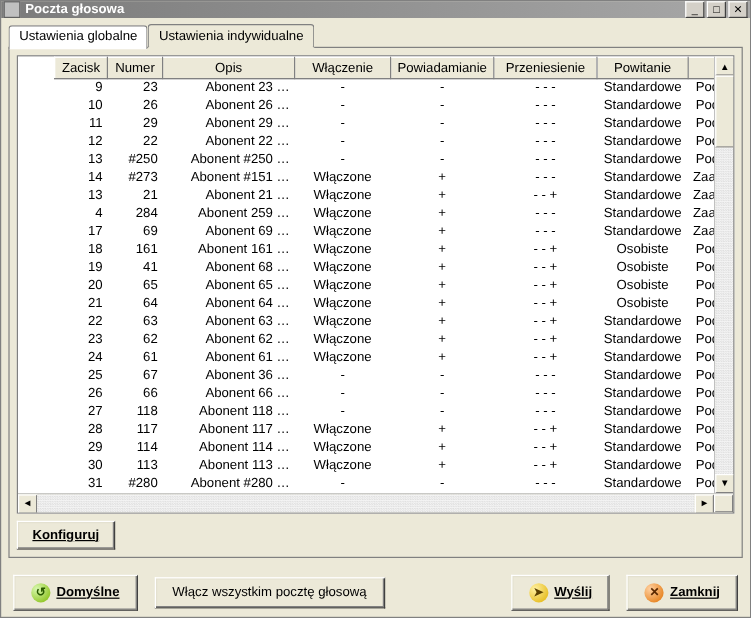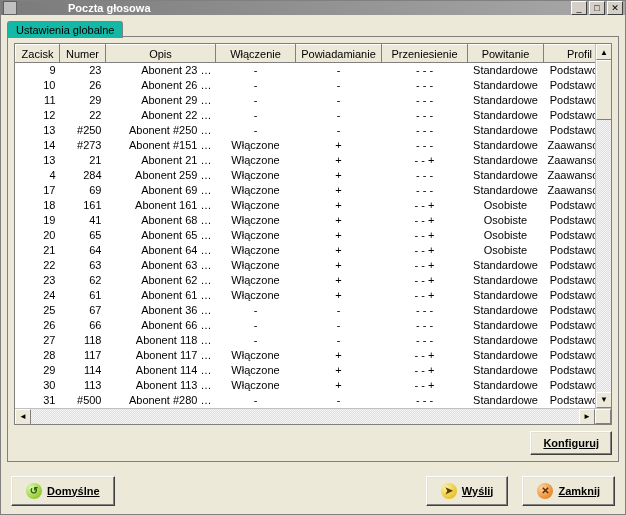--- a/index.html
+++ b/index.html
@@ -27,21 +27,21 @@
     display: flex;
     align-items: center;
     padding: 0 2px;
   }
   .titlebar .app-icon {
     width: 14px; height: 14px;
     background: #c0c0c0;
     border: 1px solid #606060;
     margin-right: 4px;
   }
-  .titlebar .title { flex: 1; font-weight: bold; font-size: 11px; margin-left: 47px; }
+  .titlebar .title { flex: 1; font-weight: bold; font-size: 11px; }
   .titlebar .winbtns { display: flex; gap: 2px; }
   .winbtn {
     width: 16px; height: 14px;
     background: #d4d0c8;
     border: 1px solid #fff;
     border-right-color: #404040;
     border-bottom-color: #404040;
     font-size: 9px;
     display: flex;
     align-items: center;
@@ -73,21 +73,21 @@
     top: 1px;
     color: #000;
   }
   .tab.active {
     background: #ece9d8;
     top: 1px;
     border-bottom: 1px solid #ece9d8;
     z-index: 3;
   }
   .tab.inactive {
-    background: #14b8a6;
+    background: #ffffff;
     top: 2px;
     padding-top: 2px;
     padding-bottom: 2px;
   }
   .panel {
     border: 1px solid #808080;
     background: #ece9d8;
     flex: 1;
     display: flex;
     flex-direction: column;
@@ -101,20 +101,21 @@
     background: #fff;
     display: flex;
     flex-direction: column;
     overflow: hidden;
     position: relative;
   }
   .grid {
     flex: 1;
     display: flex;
     overflow: hidden;
+    padding-left: 30px;
   }
   .grid-inner {
     flex: 1;
     overflow: hidden;
   }
   table {
     border-collapse: collapse;
     width: 100%;
     table-layout: fixed;
   }
@@ -178,21 +179,20 @@
     background: #ece9d8;
     border-top: 1px solid #c0c0c0;
     display: flex;
   }
   .hsbarea {
     flex: 1;
     background: repeating-conic-gradient(#e0e0e0 0% 25%, #f4f4f4 0% 50%) 0 0/2px 2px;
   }
   .config-row {
     display: flex;
-    justify-content: flex-end;
     padding-top: 6px;
   }
   .btn {
     background: #ece9d8;
     border: 1px solid #404040;
     border-top-color: #fff;
     border-left-color: #fff;
     box-shadow: inset -1px -1px 0 #808080, inset 1px 1px 0 #e4e1d0;
     padding: 5px 12px;
     cursor: pointer;
@@ -238,20 +238,21 @@
     <div class="winbtns">
       <div class="winbtn">_</div>
       <div class="winbtn">□</div>
       <div class="winbtn">✕</div>
     </div>
   </div>
 
   <div class="content">
     <div class="tabs">
       <div class="tab inactive">Ustawienia globalne</div>
+      <div class="tab active">Ustawienia indywidualne</div>
     </div>
     <div class="panel">
       <div class="grid-wrap">
         <div class="grid">
           <div class="grid-inner">
             <table>
               <colgroup>
                 <col class="zacisk">
                   <col class="numer">
                   <col class="opis">
@@ -489,21 +490,21 @@
                     <td class="r">113</td>
                     <td class="l">Abonent  113  …</td>
                     <td class="c">Włączone</td>
                     <td class="c">+</td>
                     <td class="c">-   -   +</td>
                     <td class="c">Standardowe</td>
                     <td class="l">Podstawowy</td>
                   </tr>
                   <tr>
                     <td class="r">31</td>
-                    <td class="r">#500</td>
+                    <td class="r">#280</td>
                     <td class="l">Abonent  #280 …</td>
                     <td class="c">-</td>
                     <td class="c">-</td>
                     <td class="c">-   -   -</td>
                     <td class="c">Standardowe</td>
                     <td class="l">Podstawowy</td>
                   </tr>
                 </tbody>
             </table>
           </div>
@@ -527,20 +528,23 @@
           </button>
       </div>
     </div>
   </div>
 
   <div class="bottombar">
     <button class="btn">
       <span class="icon-circle ic-green">↺</span>
       <span><b>Domyślne</b></span>
     </button>
+    <button class="btn">
+      <span>Włącz wszystkim pocztę głosową</span>
+    </button>
     <div class="flex-spacer"></div>
     <button class="btn">
       <span class="icon-circle ic-yellow">➤</span>
       <span><b>Wyślij</b></span>
     </button>
     <button class="btn">
       <span class="icon-circle ic-orange">✕</span>
       <span><b>Zamknij</b></span>
     </button>
   </div>

